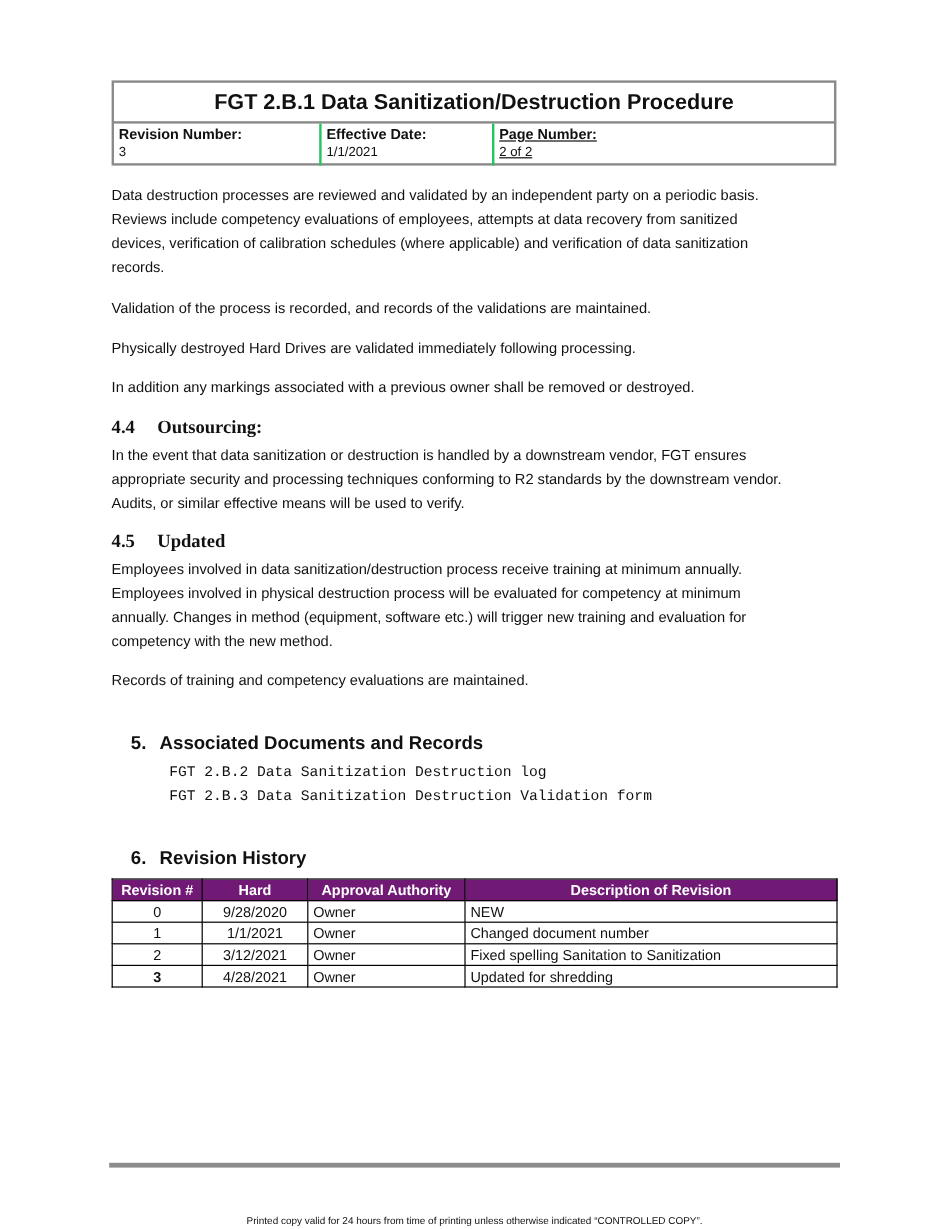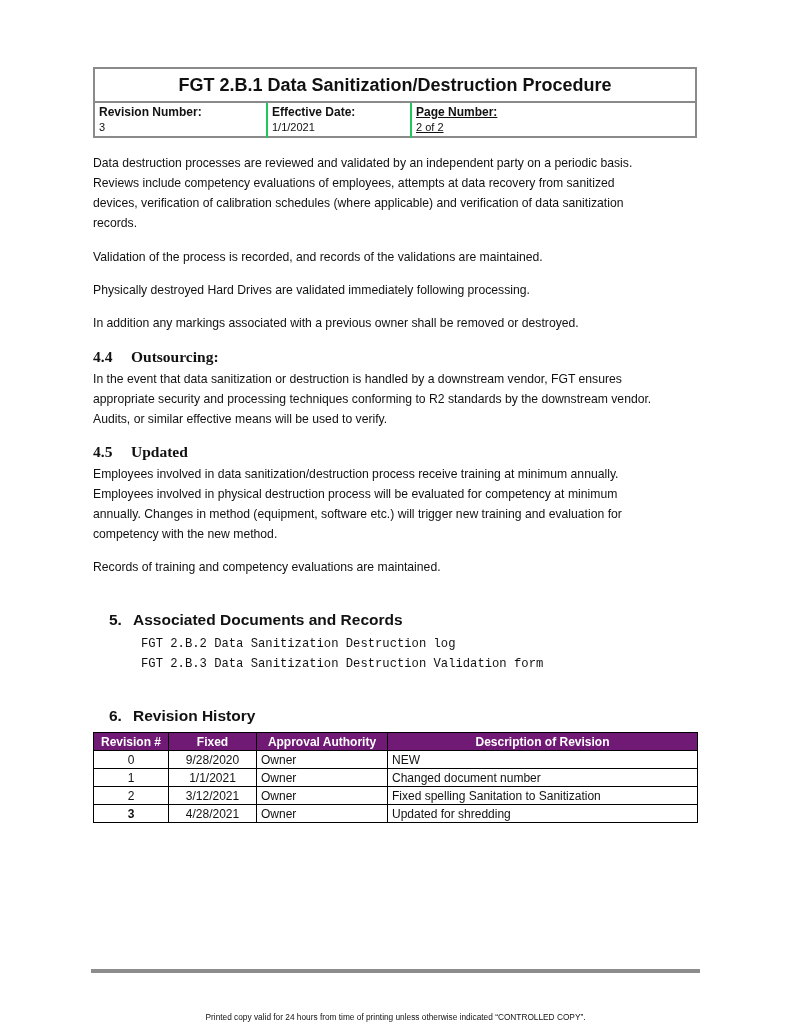--- a/index.html
+++ b/index.html
@@ -96,21 +96,21 @@
   <div class="ref" style="top:654px">FGT 2.B.3 Data Sanitization Destruction Validation form</div>
 
   <div class="h1" style="top:707px">
     <span class="num">6.</span><span>Revision History</span>
   </div>
 
   <table class="rev">
     <thead>
       <tr>
         <th style="width:66px">Revision #</th>
-        <th style="width:79px">Fixed</th>
+        <th style="width:79px">Hard</th>
         <th style="width:122px">Approval Authority</th>
         <th>Description of Revision</th>
       </tr>
     </thead>
     <tbody>
       <tr>
         <td class="c">0</td>
         <td class="c">9/28/2020</td>
         <td>Owner</td>
         <td>NEW</td>

